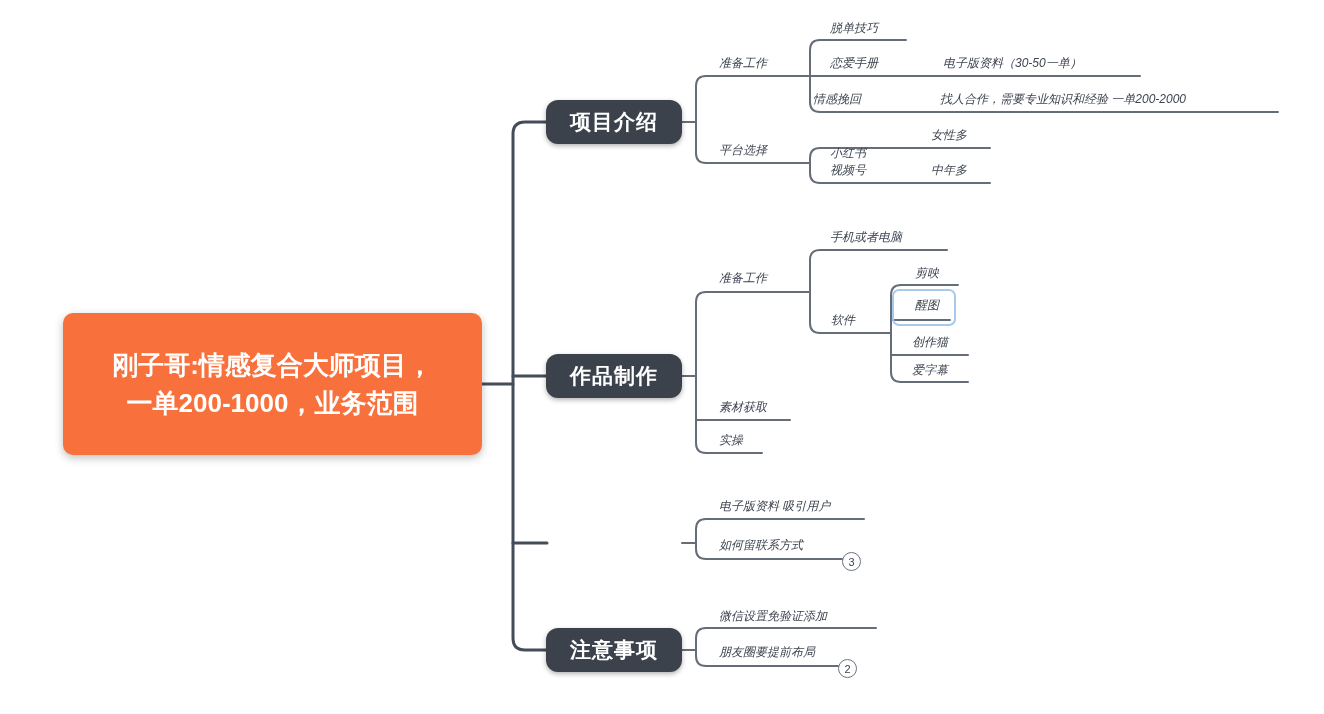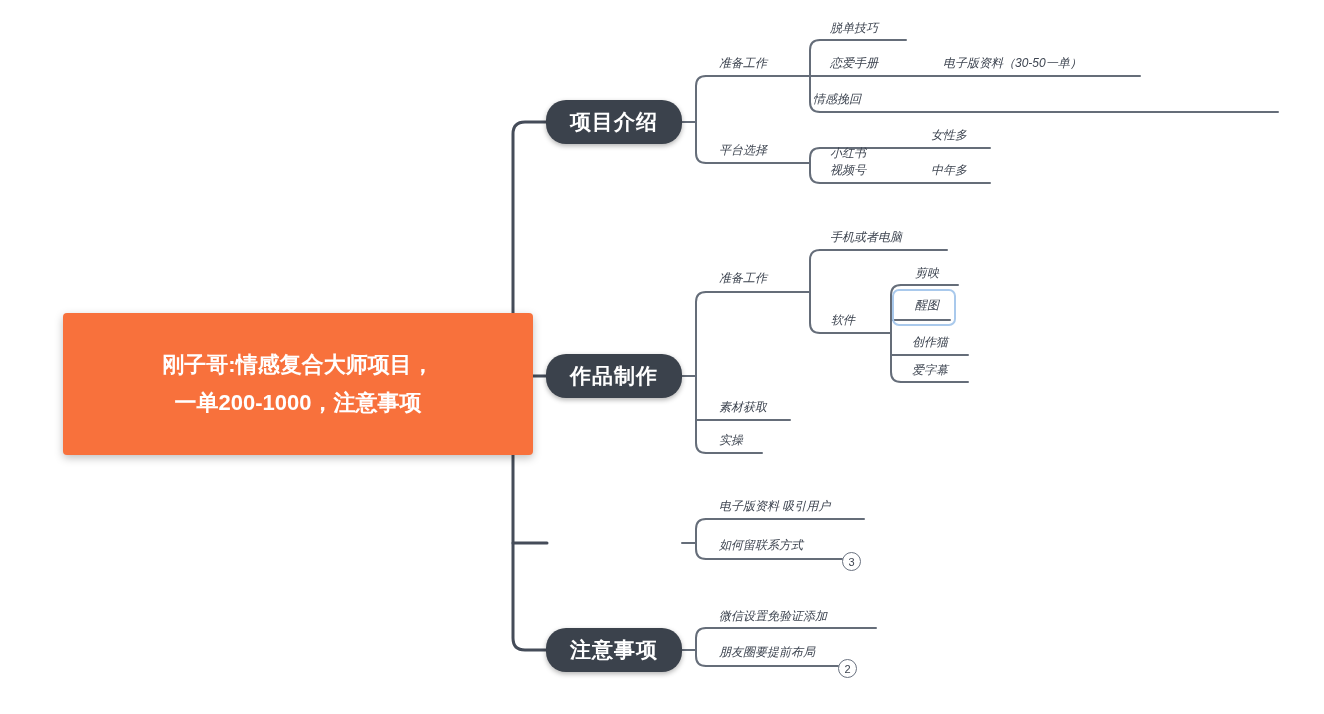--- a/index.html
+++ b/index.html
@@ -9,28 +9,28 @@
   html,body{margin:0;padding:0;background:#fff;}
   .canvas{
     position:relative;width:1324px;height:714px;background:#ffffff;overflow:hidden;
     font-family:"Liberation Sans","DejaVu Sans",sans-serif;
   }
   svg.links{position:absolute;left:0;top:0;}
   svg.links path{fill:none;stroke-linecap:round;stroke-linejoin:round;}
   svg.links .main path{stroke:var(--main-line);stroke-width:3;}
   svg.links .sub path{stroke:var(--sub-line);stroke-width:2;}
   .root-node{
-    position:absolute;left:63px;top:313px;width:470px;height:142px;
-    background:var(--root-bg);border-radius:4px;box-shadow:0 3px 8px rgba(0,0,0,.25);
+    position:absolute;left:63px;top:313px;width:419px;height:142px;
+    background:var(--root-bg);border-radius:10px;box-shadow:0 3px 8px rgba(0,0,0,.25);
     display:flex;flex-direction:column;align-items:center;justify-content:center;
-    color:#fff;font-weight:bold;font-size:22px;line-height:38px;text-align:center;cursor:default;
+    color:#fff;font-weight:bold;font-size:26px;line-height:38px;text-align:center;cursor:default;
   }
   .branch-node{
     position:absolute;left:546px;width:136px;height:44px;
-    background:var(--branch-bg);border-radius:20px;box-shadow:0 2px 5px rgba(0,0,0,.3);
+    background:var(--branch-bg);border-radius:12px;box-shadow:0 2px 5px rgba(0,0,0,.3);
     display:flex;align-items:center;justify-content:center;
     color:#fff;font-weight:bold;font-size:21px;letter-spacing:1px;cursor:default;
   }
   .t{
     position:absolute;font-size:12px;line-height:1;color:var(--text);
     white-space:nowrap;cursor:default;font-style:italic;
   }
   .selection-box{
     position:absolute;left:892px;top:289px;width:64px;height:37px;
     border:2px solid var(--selection);border-radius:7px;background:transparent;box-sizing:border-box;
@@ -84,32 +84,33 @@
       <path d="M706 559 H842"></path>
 
       <path d="M682 650 H696 M706 628 Q696 628 696 638 V656 Q696 666 706 666"></path>
       <path d="M706 628 H876"></path>
       <path d="M706 666 H838"></path>
     </g>
   </svg>
 
   <div class="root-node">
     <div>刚子哥:情感复合大师项目，</div>
-    <div>一单200-1000，注意事项</div>
+    <div>一单200-1000，业务范围</div>
   </div>
 
   <div class="branch-node" style="top:100px">项目介绍</div>
   <div class="branch-node" style="top:354px">作品制作</div>
   <div class="branch-node" style="top:628px">注意事项</div>
 
   <div class="t" style="left:719px;top:57px">准备工作</div>
   <div class="t" style="left:830px;top:22px">脱单技巧</div>
   <div class="t" style="left:830px;top:57px">恋爱手册</div>
   <div class="t" style="left:943px;top:57px">电子版资料（30-50一单）</div>
   <div class="t" style="left:813px;top:93px">情感挽回</div>
+  <div class="t" style="left:940px;top:93px">找人合作，需要专业知识和经验 一单200-2000</div>
   <div class="t" style="left:719px;top:144px">平台选择</div>
   <div class="t" style="left:830px;top:147px">小红书</div>
   <div class="t" style="left:931px;top:129px">女性多</div>
   <div class="t" style="left:830px;top:164px">视频号</div>
   <div class="t" style="left:931px;top:164px">中年多</div>
 
   <div class="t" style="left:719px;top:272px">准备工作</div>
   <div class="t" style="left:830px;top:231px">手机或者电脑</div>
   <div class="t" style="left:831px;top:314px">软件</div>
   <div class="t" style="left:915px;top:267px">剪映</div>

